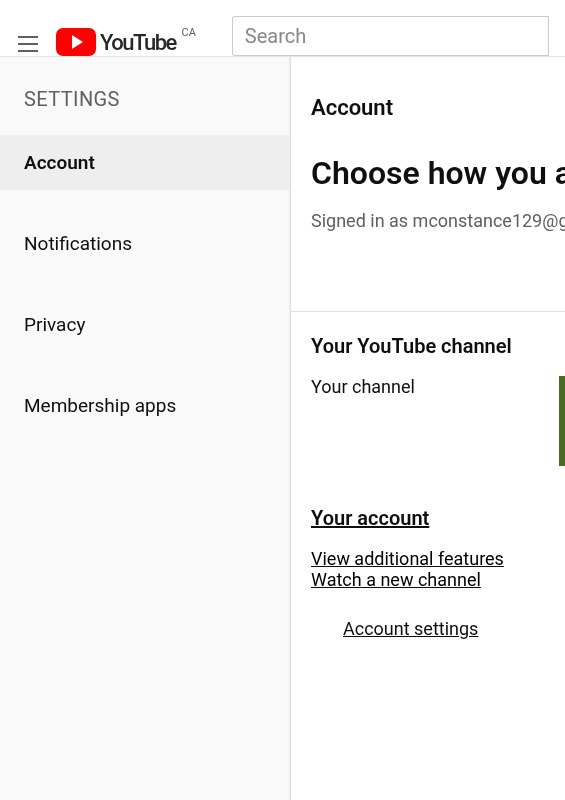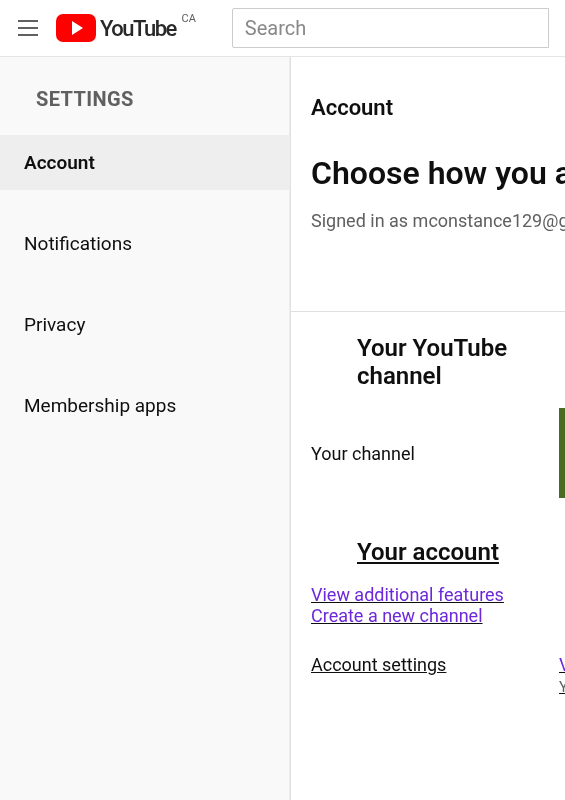--- a/index.html
+++ b/index.html
@@ -14,21 +14,21 @@
     overflow: hidden;
     background: #f9f9f9;
     color: #0f0f0f;
   }
 
   
   .masthead {
     height: 56px;
     background: #fff;
     display: flex;
-    align-items: center;
+    align-items: flex-end;
     padding: 0 16px 0 16px;
     gap: 16px;
   }
   .hamburger {
     width: 24px; height: 24px;
     display: flex; flex-direction: column; justify-content: center;
     gap: 5px;
     cursor: pointer;
     padding: 0 2px;
   }
@@ -98,24 +98,24 @@
   
   .sidebar {
     width: 290px;
     background:#f9f9f9;
     padding-top: 20px;
     border-right: 1px solid #eee;
     flex-shrink:0;
   }
   .sidebar-title {
     font-size:20px;
-    font-weight:700;
+    font-weight:400;
     color:#606060;
     letter-spacing:0.4px;
-    padding: 10px 24px 24px 36px;
+    padding: 10px 24px 24px 24px;
   }
   .sidebar-item {
     padding: 16px 24px;
     font-size: 19px;
     color:#0f0f0f;
     cursor:pointer;
     margin-bottom: 26px;
   }
   .sidebar-item:last-child { margin-bottom: 0; }
   .sidebar-item.active {
@@ -149,47 +149,46 @@
     white-space: nowrap;
     margin-bottom: 80px;
   }
   hr.section-sep {
     border:none;
     border-top:1px solid #e0e0e0;
     margin: 0;
   }
   .section { padding-top: 22px; }
   .section-title {
-    font-size:24px;
+    font-size:20px;
     font-weight:600;
     margin-bottom: 18px;
-    margin-left: 46px;
   }
   .row {
     display:flex;
     align-items:flex-start;
     font-size:18px;
     color:#0f0f0f;
     margin-bottom: 14px;
     white-space: nowrap;
   }
   .row .label { width: 248px; flex-shrink:0; }
   .row .val { white-space:nowrap; }
   .avatar-box {
     width: 8px;
     height: 90px;
     background:#4a6b22;
     margin-left:auto;
   }
   .channel-row {
     display:flex;
-    align-items:center;
+    align-items:flex-start;
   }
   a.link {
-    color:#6d28d9;
+    color:#000000;
     text-decoration:none;
     font-size:18px;
     cursor:pointer;
   }
   .account-section { padding-top: 40px; text-decoration: underline; }
   .small-gray { color:#606060; font-size:15px; }
 </style>
 </head>
 <body>
 
@@ -245,24 +244,24 @@
         <div class="row" style="margin-bottom:0;">
           <span class="label">Your channel</span>
         </div>
         <div class="avatar-box"></div>
       </div>
     </div>
 
     <div class="pad account-section">
       <div class="section-title">Your account</div>
       <div><a class="link">View additional features</a></div>
-      <div style="margin-bottom:28px;"><a class="link">Create a new channel</a></div>
-
-
-      <div class="row" style="margin-top:20px;">
+      <div style="margin-bottom:28px;"><a class="link">Watch a new channel</a></div>
+
+
+      <div class="row" style="margin-top:20px;margin-left:32px;">
         <span class="label">Account settings</span>
         <span class="val">
           <a class="link">V</a><br>
           <span class="small-gray">Y</span>
         </span>
       </div>
     </div>
   </div>
 </div>
 

